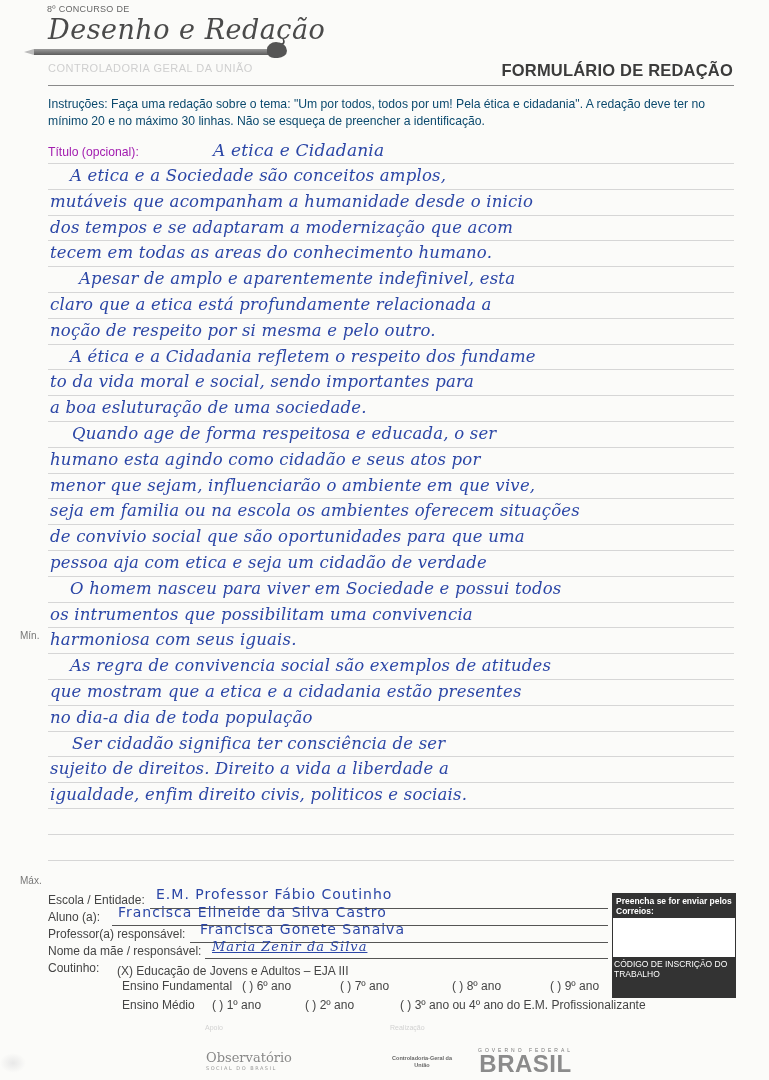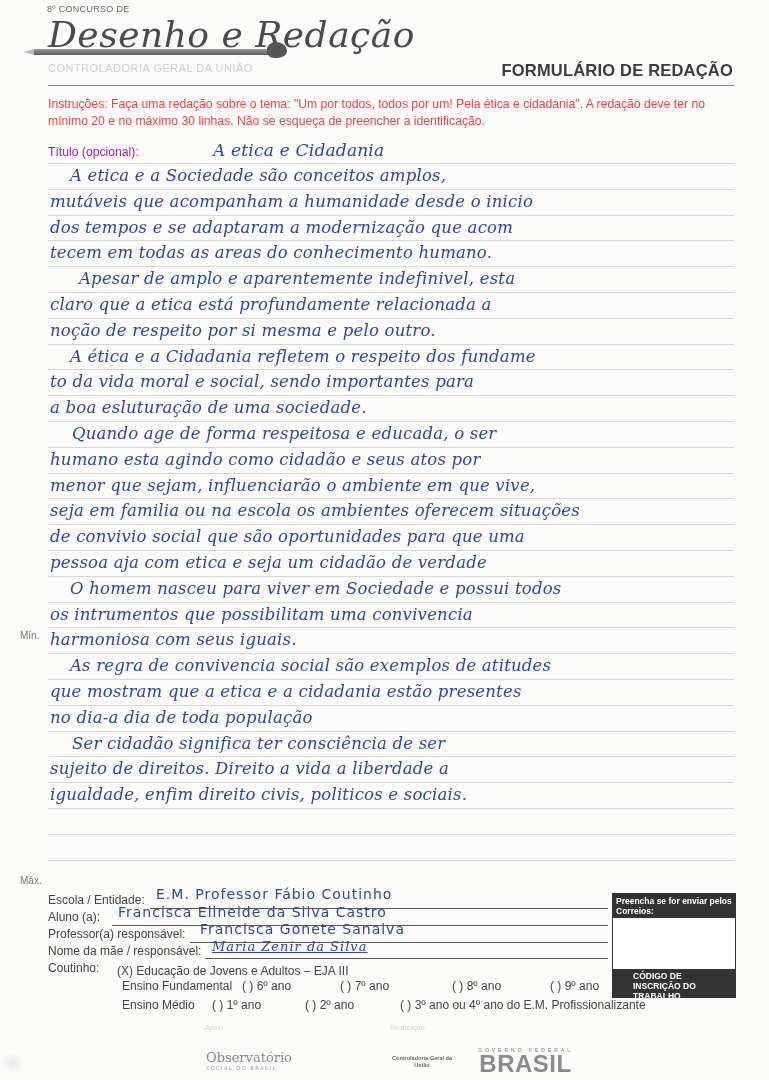--- a/index.html
+++ b/index.html
@@ -5,45 +5,45 @@
   html, body { margin: 0; padding: 0; }
   body {
     width: 769px; height: 1080px; overflow: hidden;
     background: #fbfbf9;
     font-family: "Liberation Sans", sans-serif;
     color: #3a3a3a;
     position: relative;
   }
   .abs { position: absolute; }
   .kicker { left: 47px; top: 4px; font-size: 9px; letter-spacing: 0.3px; color: #666; }
-  .brand { left: 48px; top: 14px; font-family: "DejaVu Serif", serif; font-style: italic; font-size: 36px; color: #4a4a4a; letter-spacing: 0.5px; }
+  .brand { left: 48px; top: 14px; font-family: "DejaVu Serif", serif; font-style: italic; font-size: 27px; color: #4a4a4a; letter-spacing: 0.5px; }
   .pencil { left: 24px; top: 48px; width: 262px; height: 8px; }
   .pencil .body { position:absolute; left: 10px; top: 1px; width: 235px; height: 6px; background: linear-gradient(#9a9a9a,#5c5c5c); }
   .pencil .tip { position:absolute; left: 0; top: 1px; width: 0; height: 0; border-top: 3px solid transparent; border-bottom: 3px solid transparent; border-right: 10px solid #bbb; }
   .pencil .brush { position:absolute; left: 243px; top: -6px; width: 20px; height: 16px; border-radius: 50% 60% 50% 40%; background: #555; }
   .brand-sub { left: 48px; top: 62px; font-size: 11px; color: #cfcfcf; letter-spacing: 0.5px; }
   .header-rule { left: 48px; top: 85px; width: 686px; height: 1px; background: #8a8a8a; }
   .form-title { right: 36px; top: 61px; font-size: 16.5px; font-weight: bold; color: #3b3b3b; letter-spacing: 0.2px; }
-  .instructions { left: 48px; top: 96px; width: 690px; font-size: 12.2px; line-height: 17px; color: #ef4444; }
+  .instructions { left: 48px; top: 96px; width: 690px; font-size: 12.2px; line-height: 17px; color: #0c4a6e; }
   .title-label { left: 48px; top: 145px; font-size: 12.2px; color: #a21caf; }
   .ruled { left: 48px; width: 686px; height: 1px; background: #d6d6d6; }
   .hw {
     position: absolute; left: 50px; white-space: nowrap;
     font-family: "DejaVu Serif", serif; font-style: italic;
     font-size: 16.5px; color: #2b46a6; letter-spacing: 0.2px;
   }
   .hw-title { left: 213px; top: 140px; font-size: 17px; }
   .side-mark { position:absolute; left: 20px; font-size: 10px; color: #777; }
   .field-row { position: absolute; left: 48px; font-size: 12px; color: #444; white-space: nowrap; }
   .field-line { position:absolute; height: 1px; background: #555; }
   .field-val { position:absolute; font-family: "DejaVu Sans", sans-serif; font-size: 14px; color: #2b46a6; letter-spacing: 1px; white-space: nowrap; }
   .field-val.italic { font-family: "DejaVu Serif", serif; font-style: italic; }
   .mail-box { position:absolute; left: 612px; top: 893px; width: 122px; height: 103px; border: 1px solid #333; background: #fff; }
   .mail-box .head { background: #333; color: #fff; font-size: 8.5px; font-weight: bold; line-height: 10px; padding: 2px 3px; height: 21px; box-sizing: border-box; height: 24px; }
-  .mail-box .foot { position:absolute; left:0; bottom:0; width: 100%; background: #333; color: #fff; font-size: 8.5px; font-weight: bold; line-height: 10px; padding: 2px 20px; box-sizing: border-box; height: 28px; }
+  .mail-box .foot { position:absolute; left:0; bottom:0; width: 100%; background: #333; color: #fff; font-size: 8.5px; font-weight: normal; line-height: 10px; padding: 2px 1px; box-sizing: border-box; height: 40px; }
   .cat { position:absolute; font-size: 12px; color: #444; white-space: nowrap; }
   .faint { position:absolute; font-size: 7px; color: #d2d2d2; }
   .logo-obs { position:absolute; left: 206px; top: 1050px; font-family: "DejaVu Serif", serif; font-size: 13px; color: #888; }
   .logo-obs small { display:block; font-size: 5px; letter-spacing: 1.5px; color: #999; font-family: "DejaVu Sans", sans-serif; }
   .logo-cgu { position:absolute; left: 392px; top: 1055px; font-size: 5.5px; color: #666; text-align: center; line-height: 7px; font-weight: bold; }
   .logo-brasil { position:absolute; left: 478px; top: 1047px; text-align: center; color: #888; }
   .logo-brasil .gov { font-size: 5px; letter-spacing: 3px; color: #777; }
   .logo-brasil .name { font-size: 24px; font-weight: 900; letter-spacing: 0.5px; line-height: 22px; color: #8b8b8b; }
   .corner-mark { position:absolute; left: 0; top: 1053px; width: 26px; height: 20px; background: radial-gradient(#e8e8e8, transparent 70%); }
 </style>

